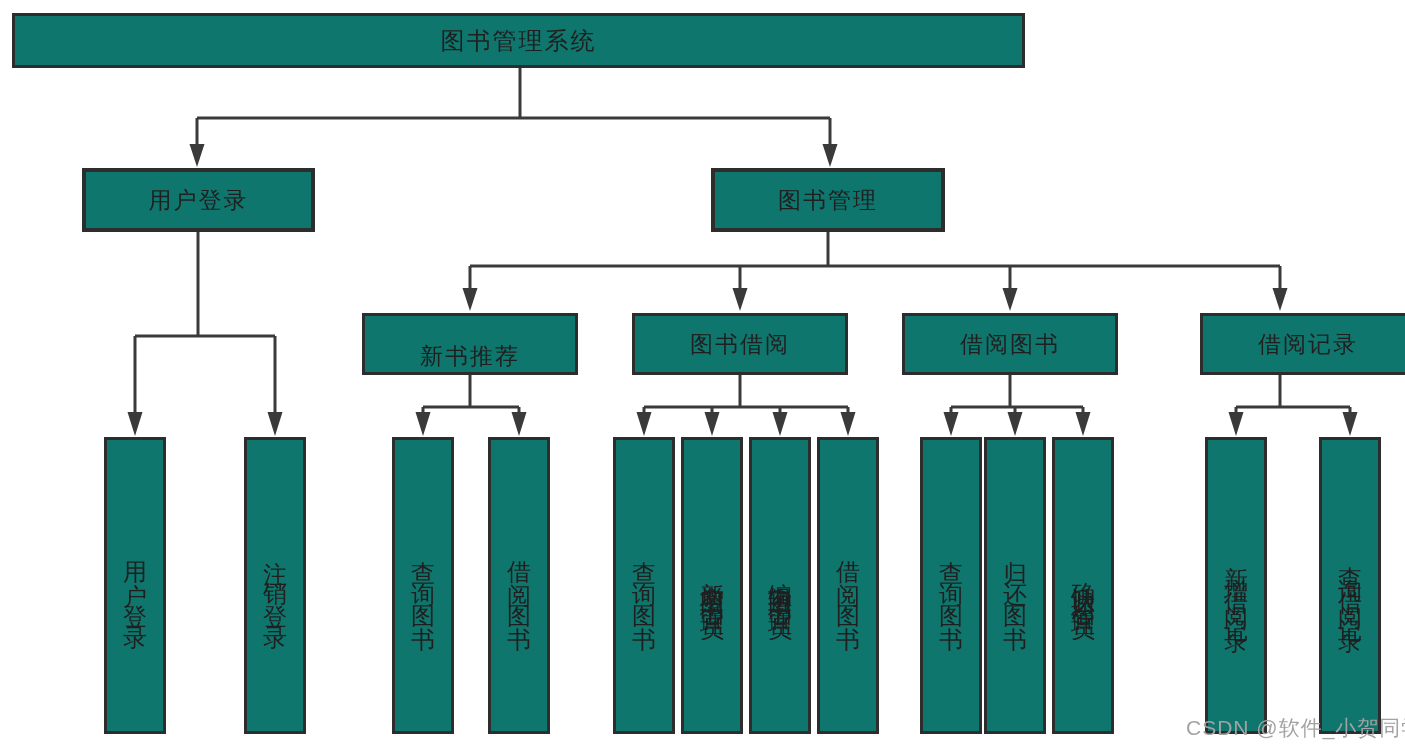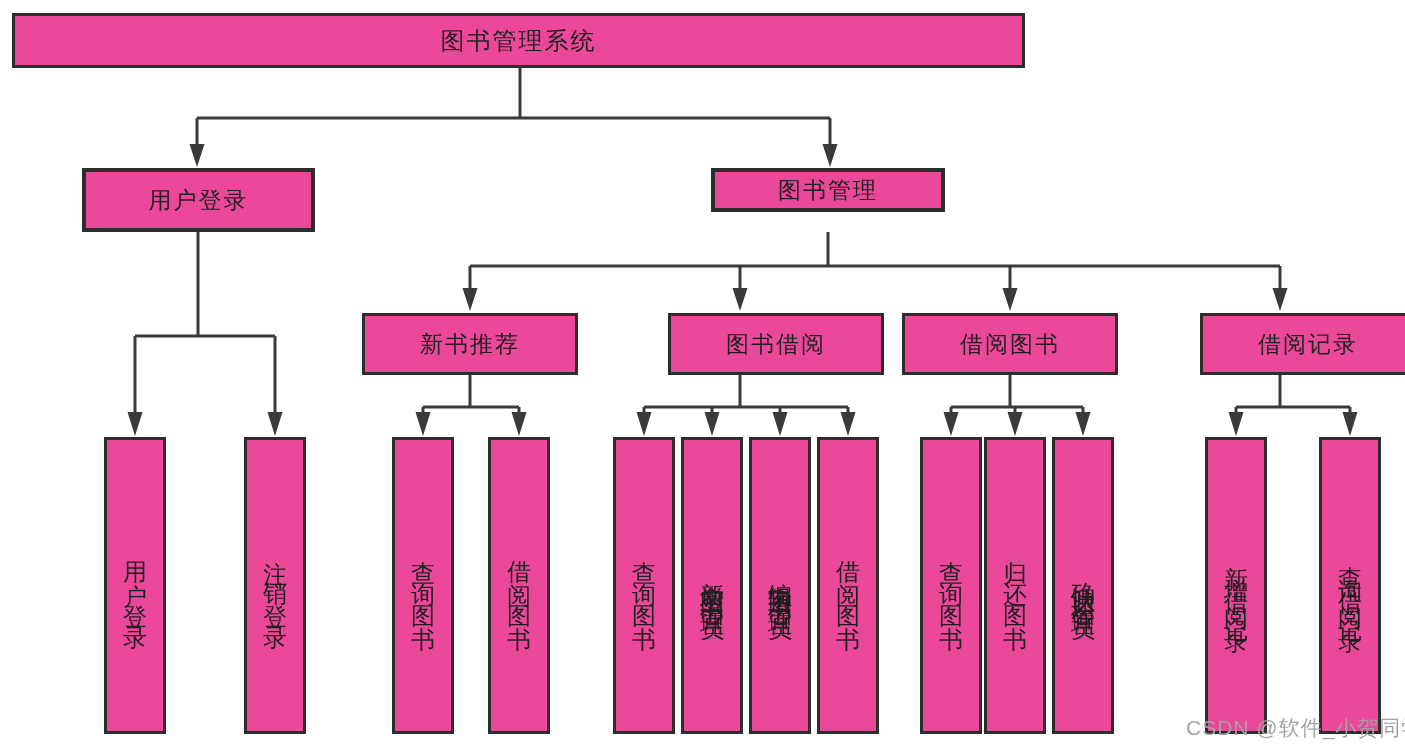--- a/index.html
+++ b/index.html
@@ -7,21 +7,21 @@
     position:relative;
     width:1405px;height:747px;
     background:#ffffff;
     font-family:"Liberation Sans","DejaVu Sans",sans-serif;
     overflow:hidden;
   }
   #wires{position:absolute;left:0;top:0;z-index:1;}
   .node{
     position:absolute;
     box-sizing:border-box;
-    background:#ec4899;
+    background:#0f766e;
     border:3px solid #2d2d2d;
     display:flex;
     align-items:center;
     justify-content:center;
     z-index:2;
     color:#1f1f1f;
   }
   .node.lv2{border-width:4px;}
   .hlabel{font-size:23px;letter-spacing:2px;white-space:nowrap;}
   .root .hlabel{font-size:24px;}
@@ -119,28 +119,28 @@
     </g>
   </svg>
 
   <div class="node root" style="left:12px;top:13px;width:1013px;height:55px;">
     <span class="hlabel">图书管理系统</span>
   </div>
 
   <div class="node lv2" style="left:82px;top:168px;width:233px;height:64px;">
     <span class="hlabel">用户登录</span>
   </div>
-  <div class="node lv2" style="left:711px;top:168px;width:234px;height:44px;">
+  <div class="node lv2" style="left:711px;top:168px;width:234px;height:64px;">
     <span class="hlabel">图书管理</span>
   </div>
 
-  <div class="node" style="left:362px;top:313px;width:216px;height:62px;">
+  <div class="node" style="left:362px;top:313px;width:216px;height:62px;align-items:flex-end;">
     <span class="hlabel">新书推荐</span>
   </div>
-  <div class="node" style="left:632px;top:313px;width:216px;height:62px;margin-left:36px;">
+  <div class="node" style="left:632px;top:313px;width:216px;height:62px;">
     <span class="hlabel">图书借阅</span>
   </div>
   <div class="node" style="left:902px;top:313px;width:216px;height:62px;">
     <span class="hlabel">借阅图书</span>
   </div>
   <div class="node" style="left:1172px;top:313px;width:216px;height:62px;margin-left:28px;">
     <span class="hlabel">借阅记录</span>
   </div>
 
   <div class="node leaf" style="left:104px;">

